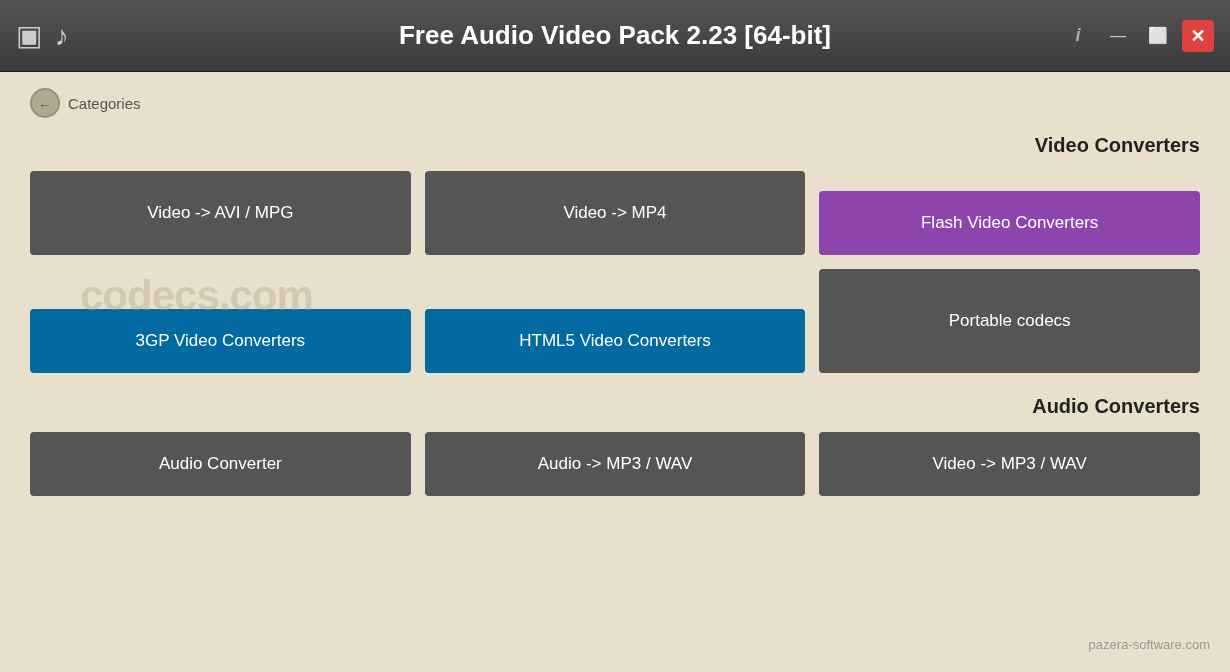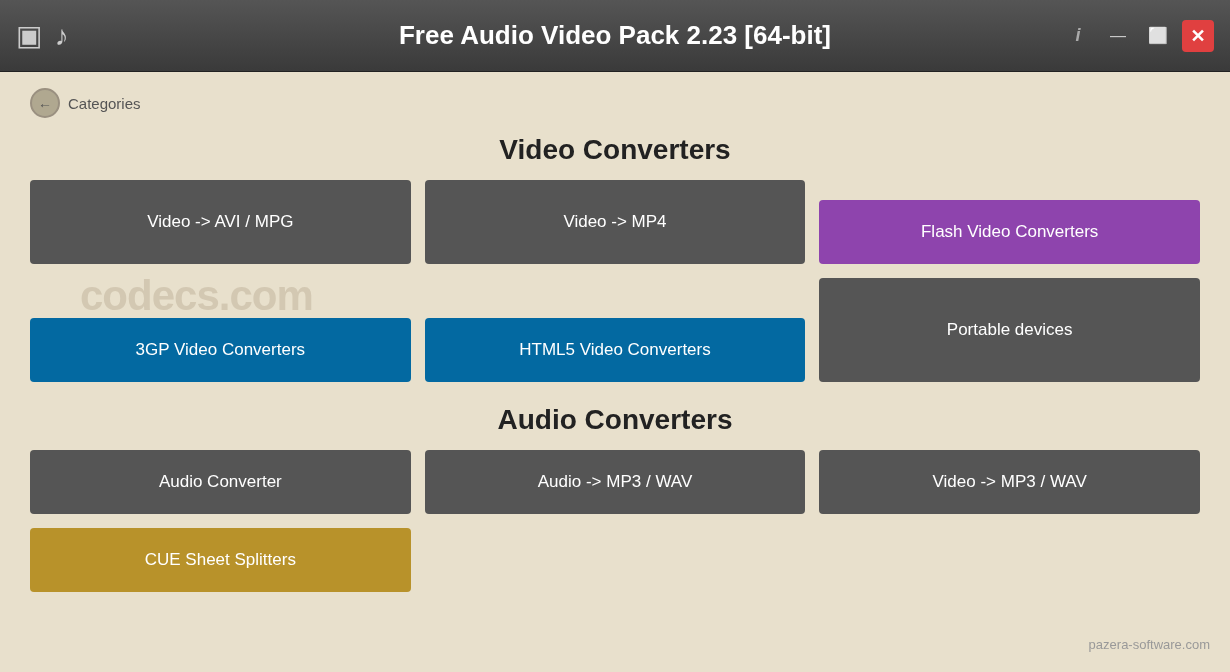--- a/index.html
+++ b/index.html
@@ -114,22 +114,22 @@
       font-size: 14px;
     }
 
     .categories-label {
       color: #555;
       font-size: 15px;
     }
 
     
     .section-title {
-      text-align: center;
-      font-size: 28px;
+      text-align: right;
+      font-size: 20px;
       font-weight: bold;
       color: #222;
       margin-bottom: 14px;
     }
 
     
     .btn-grid {
       display: grid;
       grid-template-columns: 1fr 1fr 1fr;
       gap: 14px;
@@ -228,32 +228,29 @@
 
   <div class="btn-grid">
     <button class="conv-btn btn-dark">Video -&gt; AVI / MPG</button>
     <button class="conv-btn btn-dark">Video -&gt; MP4</button>
     <button class="conv-btn btn-purple">Flash Video Converters</button>
   </div>
 
   <div class="btn-grid">
     <button class="conv-btn btn-green">3GP Video Converters</button>
     <button class="conv-btn btn-green">HTML5 Video Converters</button>
-    <button class="conv-btn btn-dark">Portable devices</button>
+    <button class="conv-btn btn-dark">Portable codecs</button>
   </div>
 
   <div class="audio-section">
     <div class="section-title">Audio Converters</div>
 
     <div class="btn-grid">
       <button class="conv-btn btn-dark">Audio Converter</button>
       <button class="conv-btn btn-dark">Audio -&gt; MP3 / WAV</button>
       <button class="conv-btn btn-dark">Video -&gt; MP3 / WAV</button>
     </div>
 
-    <div style="display: grid; grid-template-columns: 1fr 1fr 1fr; gap: 14px;">
-      <button class="conv-btn btn-gold">CUE Sheet Splitters</button>
-    </div>
   </div>
 
   <div class="footer">pazera-software.com</div>
 
 </div>
 
 </body></html>

